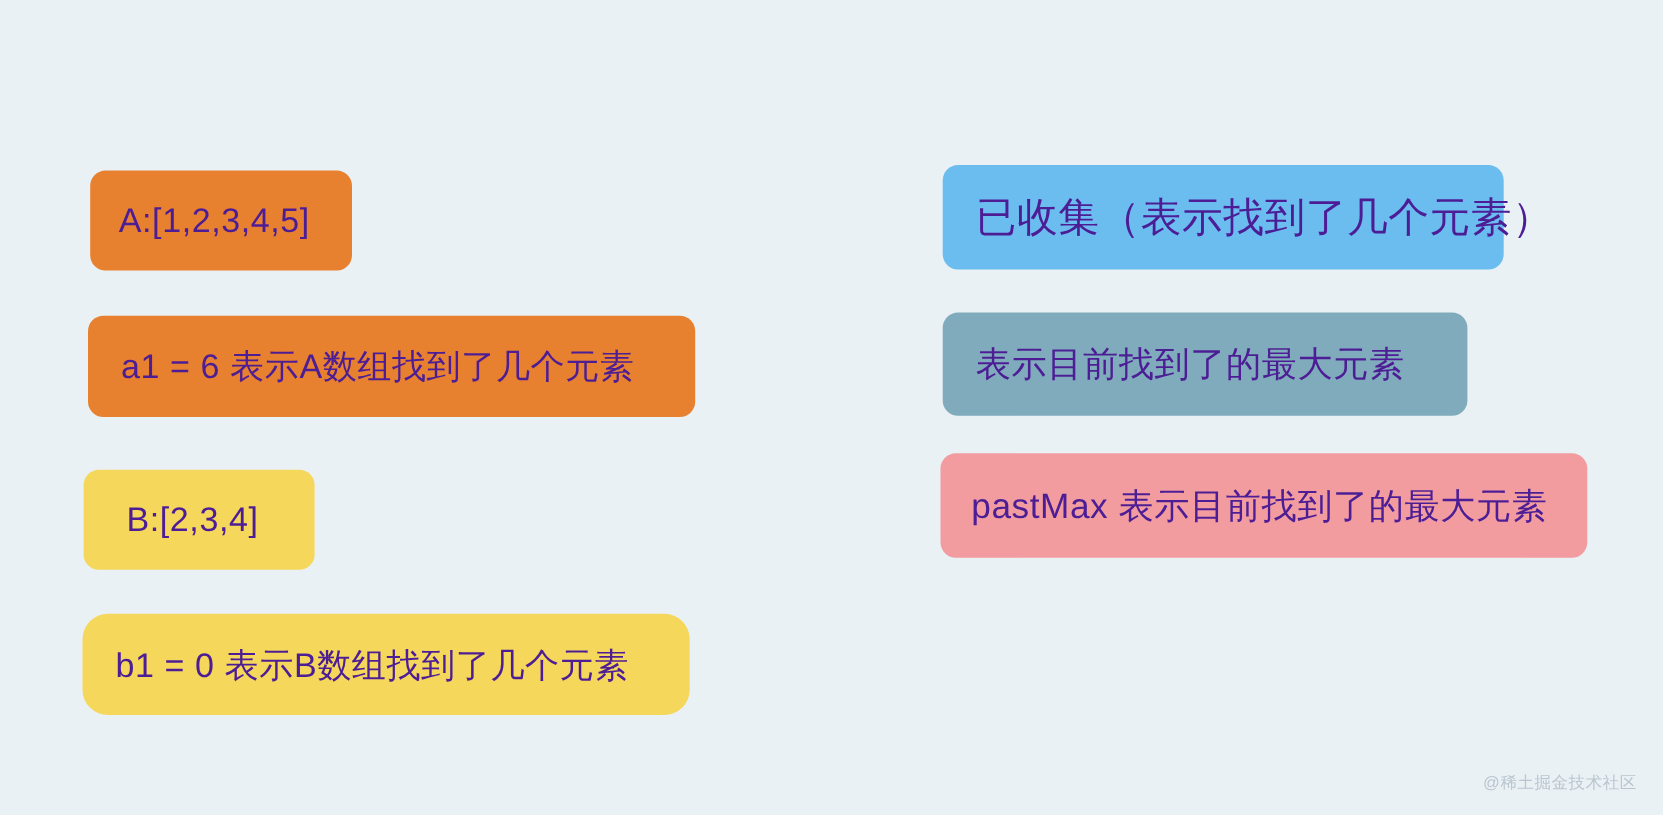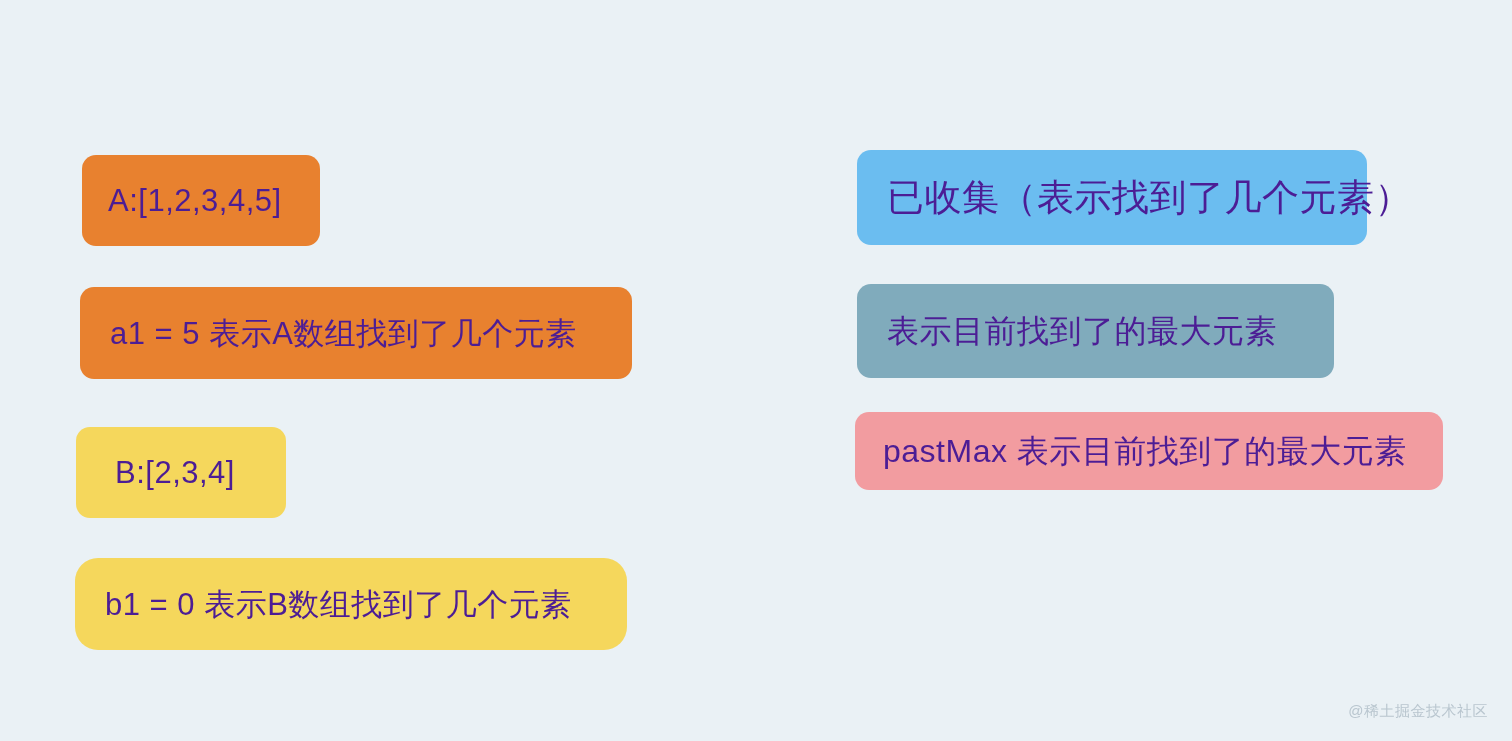--- a/index.html
+++ b/index.html
@@ -75,21 +75,21 @@
   }
   .box-gray {
     left: 857px; top: 284px;
     width: 477px; height: 94px;
     background: #80abbc;
     padding-left: 30px;
     font-size: 32px;
   }
   .box-pastmax {
     left: 855px; top: 412px;
-    width: 588px; height: 78px;
+    width: 588px; height: 95px;
     background: #f29ca0;
     padding-left: 28px;
     font-size: 32px;
   }
 
   .watermark {
     position: absolute;
     right: 24px;
     bottom: 20px;
     font-size: 15px;
@@ -101,21 +101,21 @@
 </head>
 <body>
 
 <div id="canvas">
 
   <div class="legend-box box-array-a">
     <span>A:[1,2,3,4,5]</span>
   </div>
 
   <div class="legend-box box-a1">
-    <span>a1 = 5   表示A数组找到了几个元素</span>
+    <span>a1 = 6   表示A数组找到了几个元素</span>
   </div>
 
   <div class="legend-box box-array-b">
     <span>B:[2,3,4]</span>
   </div>
 
   <div class="legend-box box-b1">
     <span>b1 = 0   表示B数组找到了几个元素</span>
   </div>
 

